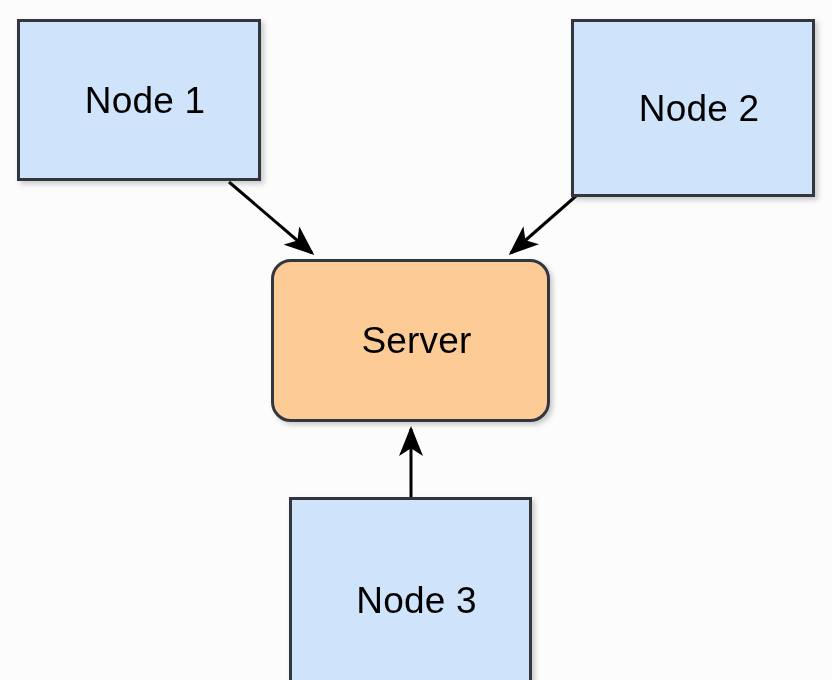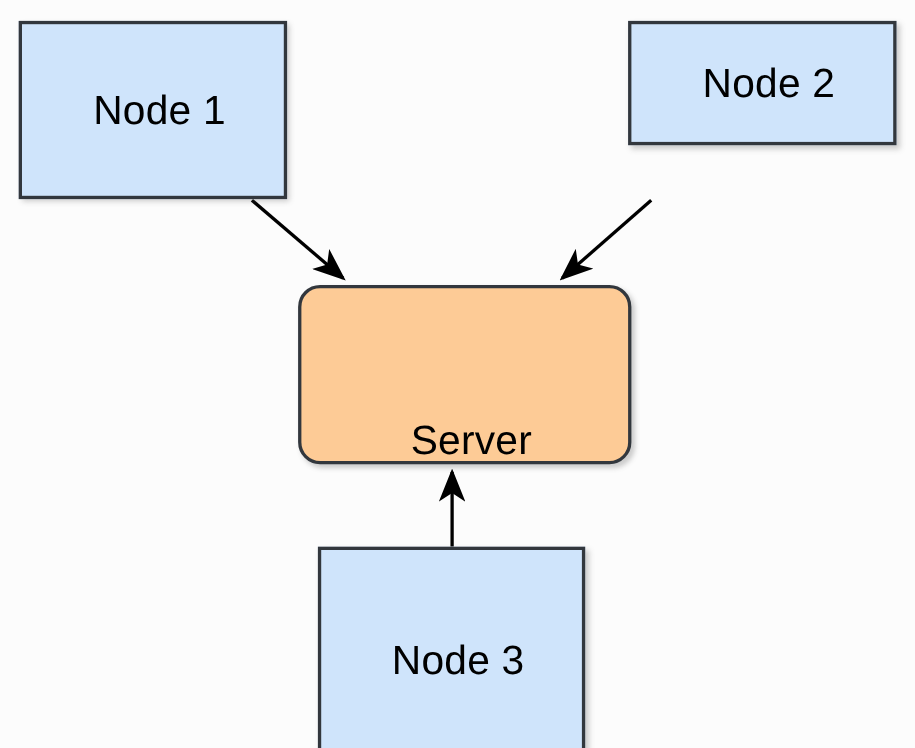--- a/index.html
+++ b/index.html
@@ -70,25 +70,25 @@
 
     <line x1="592" y1="182" x2="511" y2="253" stroke="#000000" stroke-width="3" marker-end="url(#arrowhead)"></line>
 
     <line x1="411" y1="497" x2="411" y2="429" stroke="#000000" stroke-width="3" marker-end="url(#arrowhead)"></line>
   </svg>
 
   <div class="node node-rect" style="left:17px; top:19px; width:244px; height:162px;">
     <span class="node-label">Node 1</span>
   </div>
 
-  <div class="node node-rect" style="left:571px; top:19px; width:244px; height:113px;">
+  <div class="node node-rect" style="left:571px; top:19px; width:244px; height:178px;">
     <span class="node-label">Node 2</span>
   </div>
 
-  <div class="node node-round" style="left:271px; top:259px; width:303px; height:163px;align-items:flex-end;">
+  <div class="node node-round" style="left:271px; top:259px; width:279px; height:163px;">
     <span class="node-label">Server</span>
   </div>
 
   <div class="node node-rect" style="left:289px; top:497px; width:243px; height:207px;">
     <span class="node-label">Node 3</span>
   </div>
 
 </div>
 
 </body></html>

